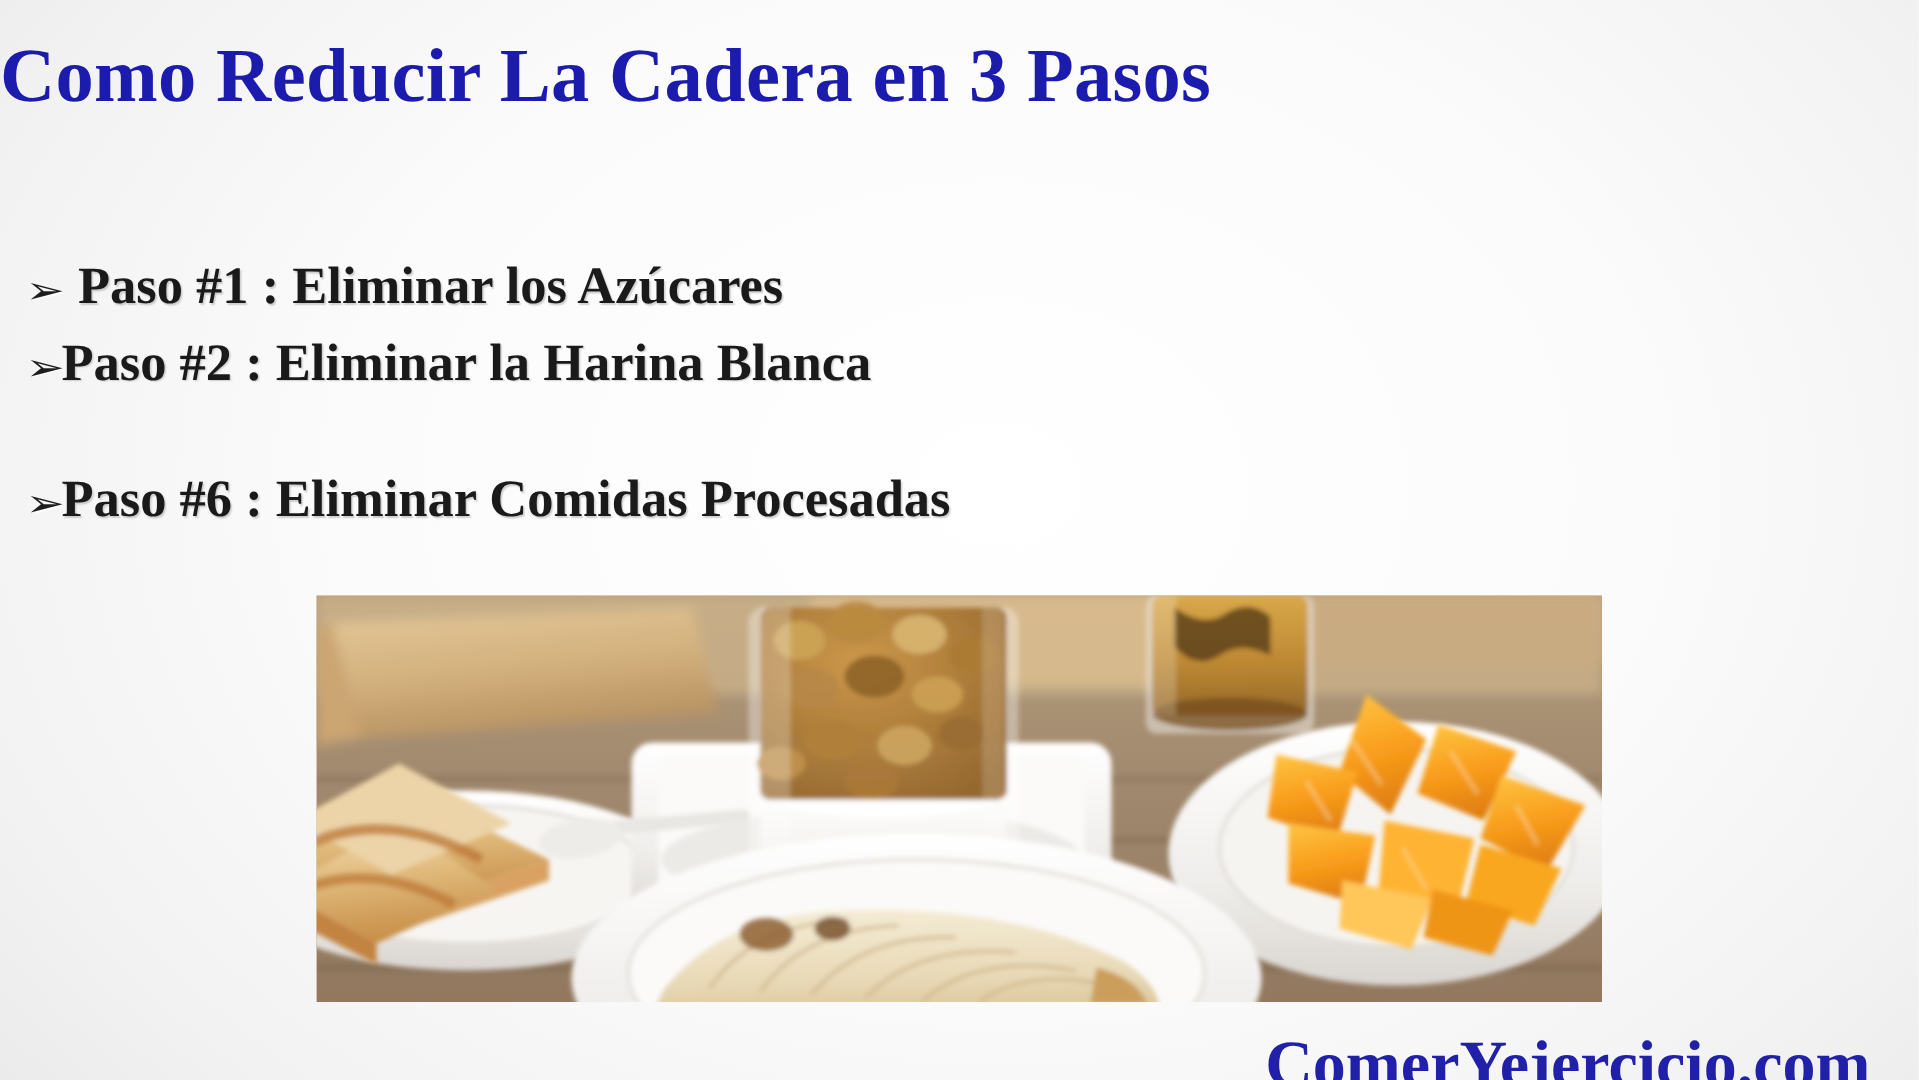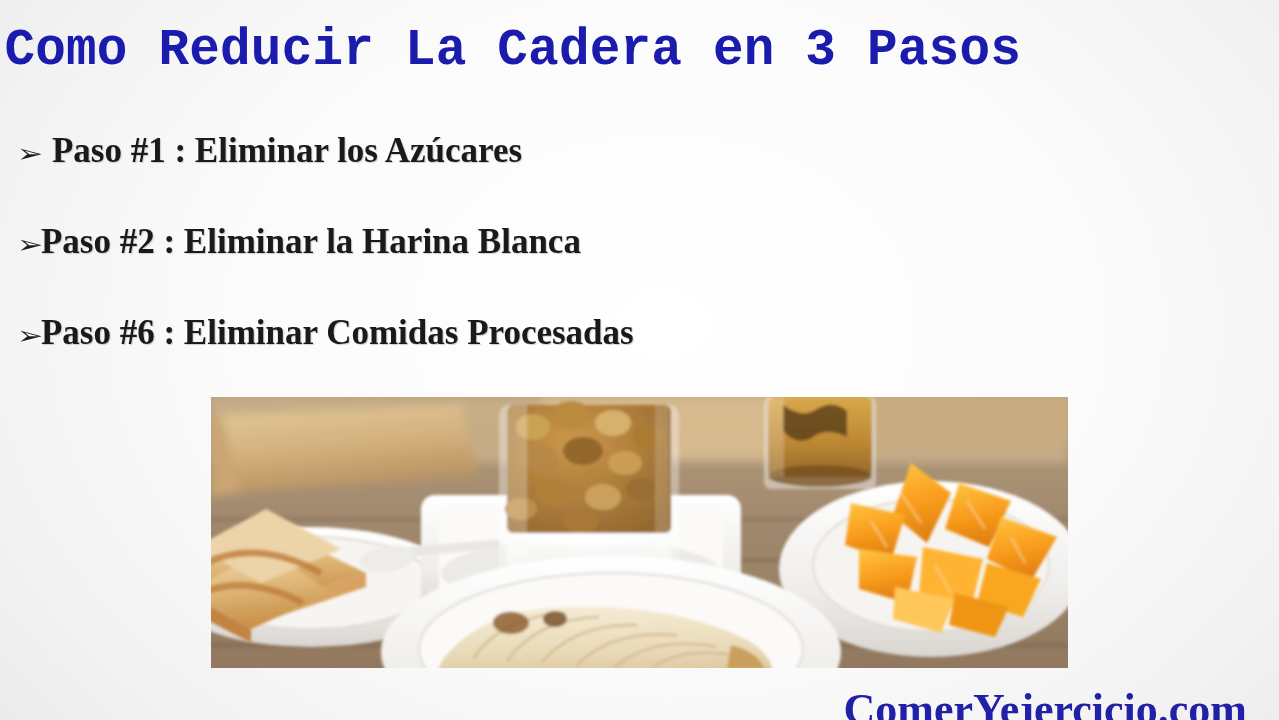--- a/index.html
+++ b/index.html
@@ -18,22 +18,22 @@
     background:
       radial-gradient(ellipse 90% 120% at 52% 45%, #ffffff 0%, #fbfbfb 38%, #f2f2f2 62%, #e6e6e6 82%, #dcdcdc 100%),
       linear-gradient(90deg, #d7d7d7 0%, #f4f4f4 18%, #ffffff 45%, #fdfdfd 62%, #eeeeee 88%, #e2e2e2 100%);
   }
   
   #title {
     position: absolute;
     left: 0;
     top: 22px;
     width: 1021px;
-    text-align: right;
-    font-family: Liberation Mono, monospace;
+    text-align: left;
+    font-family: Liberation Serif, serif;
     font-weight: bold;
     font-size: 51px;
     letter-spacing: 0.2px;
     color: #1b1bad;
     white-space: nowrap;
     text-shadow: 0 1px 0 rgba(255,255,255,0.75);
   }
   
   #steps {
     position: absolute;
@@ -57,21 +57,21 @@
     display: inline-block;
     text-shadow: 1px 1px 0 rgba(255,255,255,0.6);
   }
   .step-text {
     font-family: "Liberation Serif", serif;
     font-weight: bold;
     font-size: 35px;
     color: #1a1a1a;
     text-shadow: 1px 1px 1px rgba(170,170,170,0.55);
   }
-  .gap-wide { padding-left: 14px; }
+  .gap-wide { padding-left: 14px; margin-top: 40px; }
   .gap-narrow { padding-left: 3px; text-align: right; }
   
   #photo {
     position: absolute;
     left: 211px;
     top: 397px;
     width: 857px;
     height: 271px;
     overflow: hidden;
     background: #c7a777;

